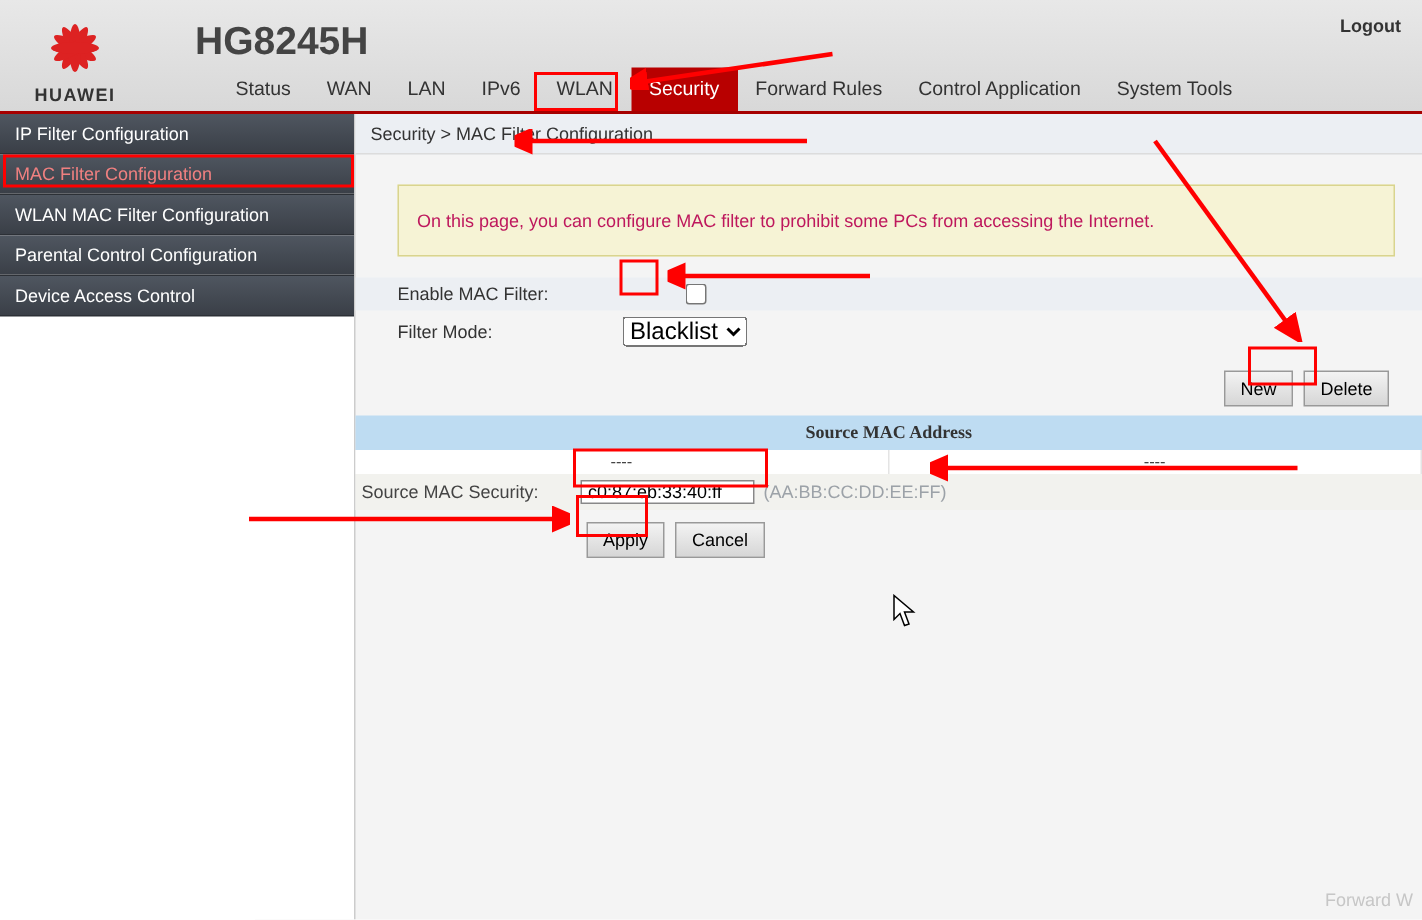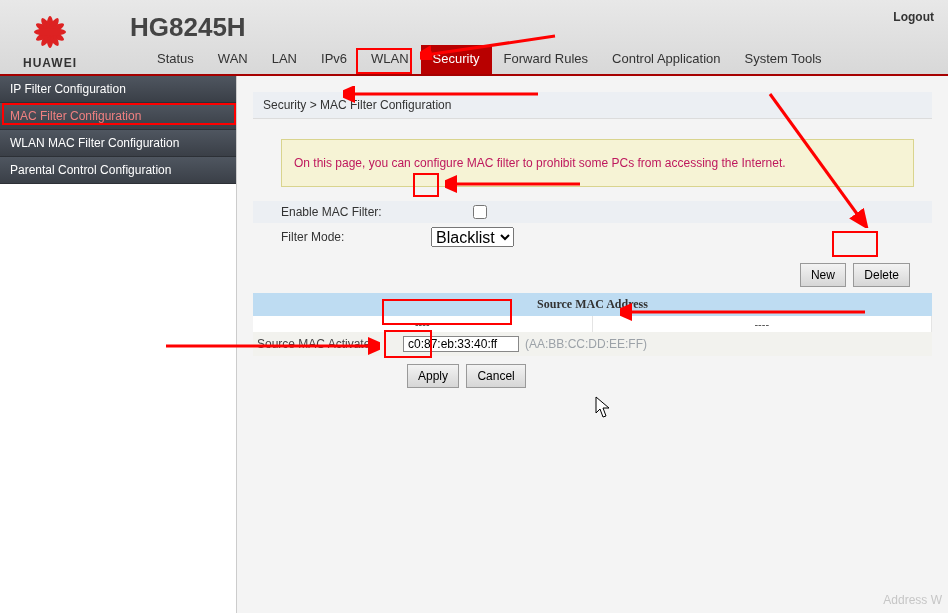--- a/index.html
+++ b/index.html
@@ -90,21 +90,21 @@
     border-bottom: 1px solid #2c3036;
     font-size: 12px;
     cursor: pointer;
   }
   .sidebar-item.active { color: #f08080; }
   .content {
     flex: 1;
     background: #f4f4f4;
     border-left: 1px solid #ccc;
     position: relative;
-    padding: 16px;
+    padding: 0;
   }
   .breadcrumb {
     background: #eceff3;
     padding: 6px 10px;
     color: #333;
     font-size: 12px;
     border-bottom: 1px solid #dcdcdc;
   }
   .info-box {
     background: #f6f3d5;
@@ -244,20 +244,21 @@
   </div>
   <div class="logout">Logout</div>
 </div>
 
 <div class="main">
   <div class="sidebar">
     <div class="sidebar-item">IP Filter Configuration</div>
     <div class="sidebar-item active">MAC Filter Configuration</div>
     <div class="sidebar-item">WLAN MAC Filter Configuration</div>
     <div class="sidebar-item">Parental Control Configuration</div>
+    <div class="sidebar-item">Device Access Control</div>
   </div>
 
   <div class="content">
     <div class="breadcrumb">Security &gt; MAC Filter Configuration</div>
     <div class="info-box">On this page, you can configure MAC filter to prohibit some PCs from accessing the Internet.</div>
 
     <div class="form-row odd">
       <div class="form-label">Enable MAC Filter:</div>
       <input type="checkbox" class="chk" style="">
     </div>
@@ -274,21 +275,21 @@
       <button class="btn">Delete</button>
     </div>
 
     <div class="table-wrap">
       <div class="thead">Source MAC Address</div>
       <div class="trow">
         <div class="tcell">----</div>
         <div class="tcell">----</div>
       </div>
       <div class="trow input-row">
-        <div style="width:140px;">Source MAC Activate:</div>
+        <div style="width:140px;">Source MAC Security:</div>
         <input class="mac-input" type="text" value="c0:87:eb:33:40:ff" style="">
         <span class="hint">(AA:BB:CC:DD:EE:FF)</span>
       </div>
     </div>
 
     <div class="action-row">
       <button class="btn">Apply</button>
       <button class="btn">Cancel</button>
     </div>
   </div>
@@ -324,13 +325,13 @@
 <svg class="arrow" style="left:160px; top:336px;" width="220" height="20">
   <line x1="6" y1="10" x2="214" y2="10" stroke="#ff0000" stroke-width="3" marker-end="url(#ah1)"></line>
 </svg>
 
 <div class="cursor">
   <svg viewBox="0 0 16 22">
       <path d="M1 1 L1 17 L5 13 L8 21 L11 20 L8 12 L14 12 Z" fill="#fff" stroke="#000" stroke-width="1"></path>
     </svg>
 </div>
 
-<div class="watermark">Address W</div>
+<div class="watermark">Forward W</div>
 
 </body></html>

